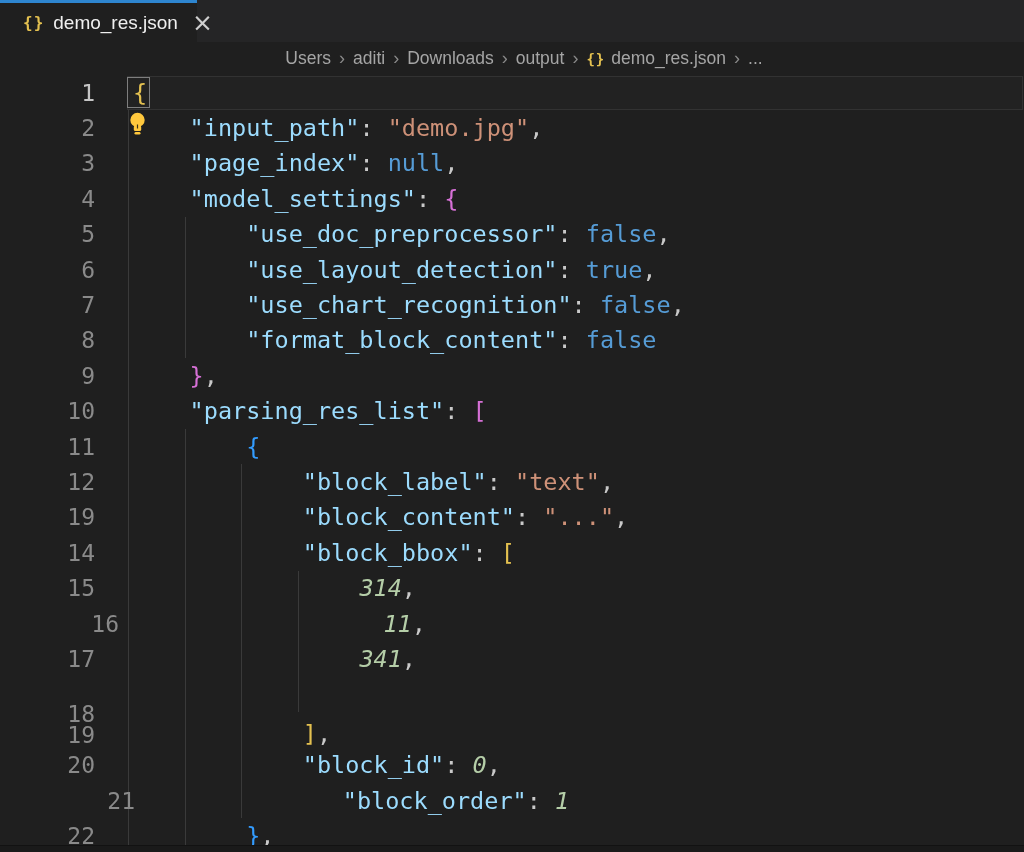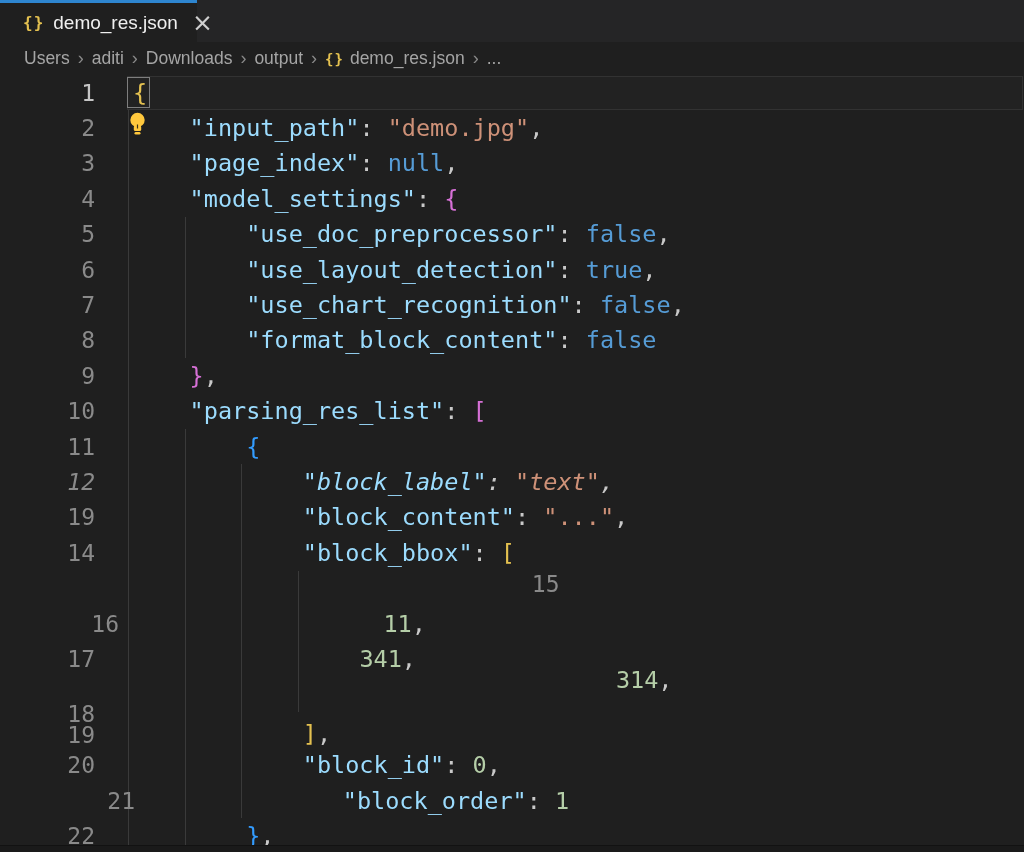--- a/index.html
+++ b/index.html
@@ -39,41 +39,41 @@
   .braces-icon{
     font-family:"DejaVu Sans Mono",monospace;font-weight:bold;
     color:var(--gold);font-size:16px;letter-spacing:1px;line-height:1;
   }
   #tab-label{color:#F0F0F0;font-size:19px;}
   #tab-close{color:#CFCFCF;font-size:25px;line-height:1;margin-left:5px;cursor:pointer;font-family:"DejaVu Sans",sans-serif;}
   
   #breadcrumb{
     position:absolute;left:0;top:42px;width:1024px;height:33px;background:var(--editor-bg);
     display:flex;align-items:center;padding-left:24px;box-sizing:border-box;
-    color:var(--breadcrumb-text);font-size:17.5px;
+    color:var(--breadcrumb-text);font-size:17.5px;justify-content:center;
   }
   .bc-item{display:flex;align-items:center;gap:6px;cursor:pointer;}
   .bc-sep{color:#8A8A8A;margin:0 8px;font-size:18px;}
   .bc-icon{font-size:14px;}
   
   #editor{position:absolute;left:0;top:75px;width:1024px;height:770px;}
   .code-line{
     position:absolute;left:0;width:1024px;height:35.4px;
     display:flex;align-items:center;
     font-family:"DejaVu Sans Mono",monospace;font-size:23.5px;
   }
   .ln{
     width:95px;text-align:right;color:var(--linenum);
     flex:0 0 95px;font-size:23px;
   }
   .ln.active{color:var(--linenum-active);}
   .ct{margin:0;padding-left:38px;white-space:pre;}
   .c-key{color:var(--key-blue);}
   .c-str{color:var(--string-orange);}
-  .c-num{color:var(--number-green);}
+  .c-num{color:var(--number-green);font-style:italic;}
   .c-kw{color:var(--keyword-blue);}
   .c-p{color:var(--punct);}
   .c-b1{color:var(--gold);}
   .c-b2{color:var(--orchid);}
   .c-b3{color:var(--bracket-blue);}
   .indent-guide{position:absolute;width:1px;background:var(--guide);}
   #current-line-box{
     position:absolute;left:126.5px;top:0.5px;width:896px;height:34px;
     border:1px solid #323232;background:rgba(255,255,255,0.015);box-sizing:border-box;
   }
@@ -176,33 +176,33 @@
           <pre class="ct"><span>    </span><span class="c-b2">}</span><span class="c-p">,</span></pre>
         </div>
         <div class="code-line" style="top: 318.6px;">
           <span class="ln">10</span>
           <pre class="ct"><span>    </span><span class="c-key">"parsing_res_list"</span><span class="c-p">: </span><span class="c-b2">[</span></pre>
         </div>
         <div class="code-line" style="top: 354px;">
           <span class="ln">11</span>
           <pre class="ct"><span>        </span><span class="c-b3">{</span></pre>
         </div>
-        <div class="code-line" style="top: 389.4px; font-style: italic;">
+        <div class="code-line" style="top: 389.4px;">
           <span class="ln">12</span>
           <pre class="ct"><span>            </span><span class="c-key">"block_label"</span><span class="c-p">: </span><span class="c-str">"text"</span><span class="c-p">,</span></pre>
         </div>
         <div class="code-line" style="top: 424.8px;">
           <span class="ln">19</span>
           <pre class="ct"><span>            </span><span class="c-key">"block_content"</span><span class="c-p">: </span><span class="c-str">"..."</span><span class="c-p">,</span></pre>
         </div>
         <div class="code-line" style="top: 460.2px;">
           <span class="ln">14</span>
           <pre class="ct"><span>            </span><span class="c-key">"block_bbox"</span><span class="c-p">: </span><span class="c-b1">[</span></pre>
         </div>
-        <div class="code-line" style="top: 495.6px; flex-direction: column;">
+        <div class="code-line" style="top: 495.6px;">
           <span class="ln">15</span>
           <pre class="ct"><span>                </span><span class="c-num">314</span><span class="c-p">,</span></pre>
         </div>
         <div class="code-line" style="top: 531px; padding-left: 24px;">
           <span class="ln">16</span>
           <pre class="ct"><span>                </span><span class="c-num">11</span><span class="c-p">,</span></pre>
         </div>
         <div class="code-line" style="top: 566.4px;">
           <span class="ln">17</span>
           <pre class="ct"><span>                </span><span class="c-num">341</span><span class="c-p">,</span></pre>

